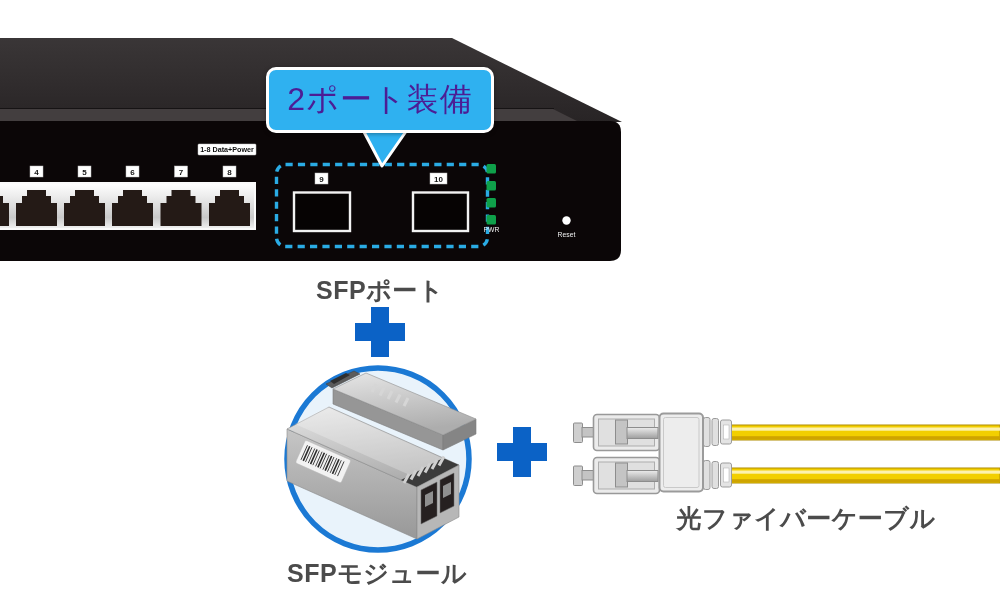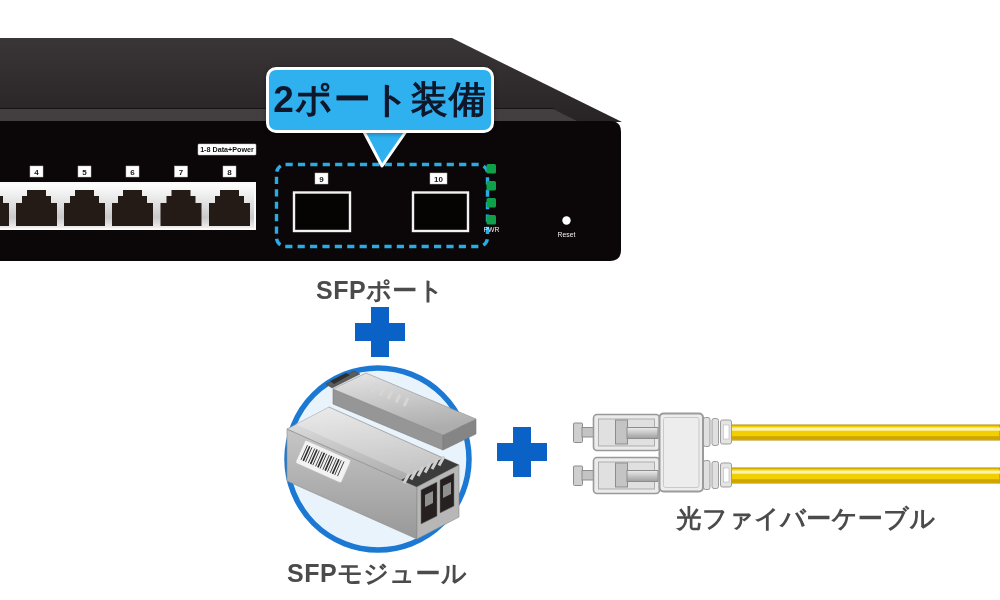--- a/index.html
+++ b/index.html
@@ -8,21 +8,21 @@
   #art{position:absolute;left:0;top:0;width:1000px;height:600px;}
   svg text{font-family:"Liberation Sans","DejaVu Sans",sans-serif;}
   .portnum{font-size:8px;font-weight:bold;fill:#141414;text-anchor:middle;}
   .badgetext{font-size:7.2px;font-weight:bold;fill:#101010;text-anchor:middle;}
   .tinywhite{font-size:6.8px;fill:#f0f0f0;text-anchor:middle;}
   .caption{position:absolute;text-align:center;color:#4b4b4b;font-size:25px;font-weight:700;
            letter-spacing:.5px;}
   #callout{position:absolute;left:266px;top:67px;width:228px;height:66px;box-sizing:border-box;
            background:#2fb1f0;border:3px solid #ffffff;border-radius:10px;
            box-shadow:0 1px 4px rgba(0,0,0,.35);display:flex;align-items:center;justify-content:center;}
-  #callout span{color:#0f172a;font-size:37px;font-weight:700;letter-spacing:1px;white-space:nowrap;}
+  #callout span{color:#4c1d95;font-size:32px;font-weight:400;letter-spacing:1px;white-space:nowrap;}
 </style>
 </head>
 <body>
 
 <div id="stage">
 
   <svg id="art" viewBox="0 0 1000 600">
     <defs>
       <linearGradient id="topGrad" x1="0" y1="0" x2="0" y2="1">
         <stop offset="0" stop-color="#3a3637"></stop>

